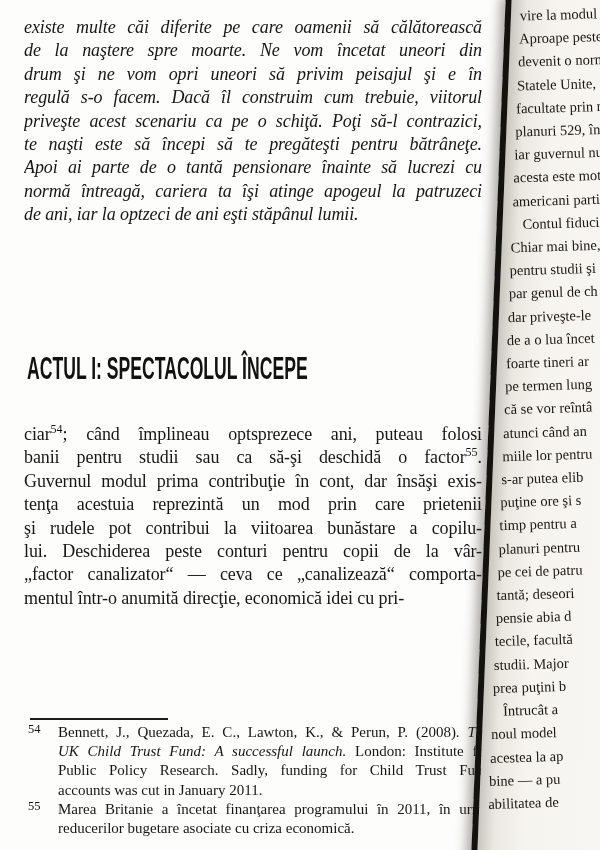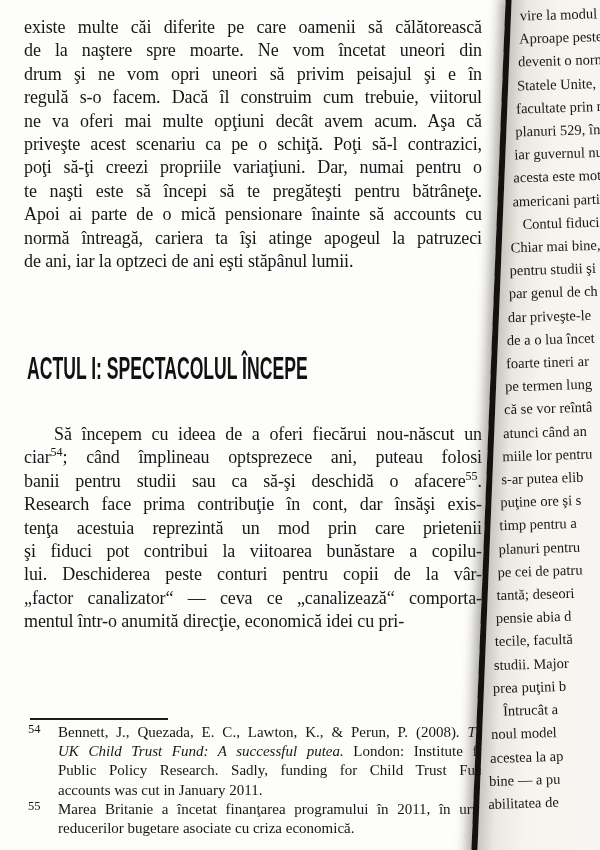--- a/index.html
+++ b/index.html
@@ -12,21 +12,21 @@
   
   .para { position:absolute; }
   .para .line {
     font-size:18px; line-height:23.4px; height:23.4px; overflow:hidden;
     letter-spacing:-0.1px;
     text-align:justify; text-align-last:justify;
     color:#161616;
   }
   .para .line.final { text-align-last:left; }
   .para .line.indent { text-indent:30px; }
-  .para1 { left:24px; top:16px; width:458px; }
+  .para1 { left:24px; top:16px; width:458px;font-style:italic; }
   .para2 { left:24px; top:423px; width:458px; }
 
   .heading {
     position:absolute; left:27px; top:352px; margin:0;
     font-family:"Liberation Sans", sans-serif; font-weight:700;
     font-size:32px; line-height:32px; white-space:nowrap;
     transform:scaleX(0.55); transform-origin:left top;
     color:#121212;
   }
 
@@ -63,47 +63,44 @@
 </head>
 <body>
 
 <div class="screen">
   <div>
     <div class="para para1" id="para1">
         <div class="line">existe multe căi diferite pe care oamenii să călătorească</div>
         <div class="line">de la naştere spre moarte. Ne vom încetat uneori din</div>
         <div class="line">drum şi ne vom opri uneori să privim peisajul şi e în</div>
         <div class="line">regulă s-o facem. Dacă îl construim cum trebuie, viitorul</div>
-        <div class="line">ne va oferi mai multe opţiuni decât avem acum. Aşa că</div>
         <div class="line">priveşte acest scenariu ca pe o schiţă. Poţi să-l contrazici,</div>
-        <div class="line">poţi să-ţi creezi propriile variaţiuni. Dar, numai pentru o</div>
         <div class="line">te naşti este să începi să te pregăteşti pentru bătrâneţe.</div>
-        <div class="line">Apoi ai parte de o mică pensionare înainte să accounts cu</div>
+        <div class="line">Apoi ai parte de o tantă pensionare înainte să lucrezi cu</div>
         <div class="line">normă întreagă, cariera ta îşi atinge apogeul la patruzeci</div>
         <div class="line final">de ani, iar la optzeci de ani eşti stăpânul lumii.</div>
       </div>
     <h1 class="heading">ACTUL I: SPECTACOLUL ÎNCEPE</h1>
     <div class="para para2" id="para2">
-        <div class="line indent"><span>Să începem cu ideea de a oferi fiecărui nou-născut un</span></div>
         <div class="line"><span>ciar</span><sup class="fn-ref">54</sup><span>; când împlineau optsprezece ani, puteau folosi</span></div>
-        <div class="line"><span>banii pentru studii sau ca să-şi deschidă o afacere</span><sup class="fn-ref">55</sup><span>.</span></div>
-        <div class="line"><span>Research face prima contribuţie în cont, dar însăşi exis-</span></div>
+        <div class="line"><span>banii pentru studii sau ca să-şi deschidă o factor</span><sup class="fn-ref">55</sup><span>.</span></div>
+        <div class="line"><span>Guvernul modul prima contribuţie în cont, dar însăşi exis-</span></div>
         <div class="line"><span>tenţa acestuia reprezintă un mod prin care prietenii</span></div>
-        <div class="line"><span>şi fiduci pot contribui la viitoarea bunăstare a copilu-</span></div>
+        <div class="line"><span>şi rudele pot contribui la viitoarea bunăstare a copilu-</span></div>
         <div class="line"><span>lui. Deschiderea peste conturi pentru copii de la vâr-</span></div>
         <div class="line"><span>„factor canalizator“ — ceva ce „canalizează“ comporta-</span></div>
         <div class="line final"><span>mentul într-o anumită direcţie, economică idei cu pri-</span></div>
       </div>
     <div class="fn-rule"></div>
     <div class="footnotes" id="footnotes">
         <div class="footnote">
           <span class="fn-num">54</span>
           <div class="fn-lines">
             <div class="line"><span>Bennett, J., Quezada, E. C., Lawton, K., &amp; Perun, P. (2008). </span><span class="italic">The</span></div>
-            <div class="line"><span class="italic">UK Child Trust Fund: A successful putea.</span><span> London: Institute for</span></div>
+            <div class="line"><span class="italic">UK Child Trust Fund: A successful launch.</span><span> London: Institute for</span></div>
             <div class="line"><span>Public Policy Research. Sadly, funding for Child Trust Fund</span></div>
             <div class="line final"><span>accounts was cut in January 2011.</span></div>
           </div>
         </div>
         <div class="footnote">
           <span class="fn-num">55</span>
           <div class="fn-lines">
             <div class="line"><span>Marea Britanie a încetat finanţarea programului în 2011, în urma</span></div>
             <div class="line final"><span>reducerilor bugetare asociate cu criza economică.</span></div>
           </div>

